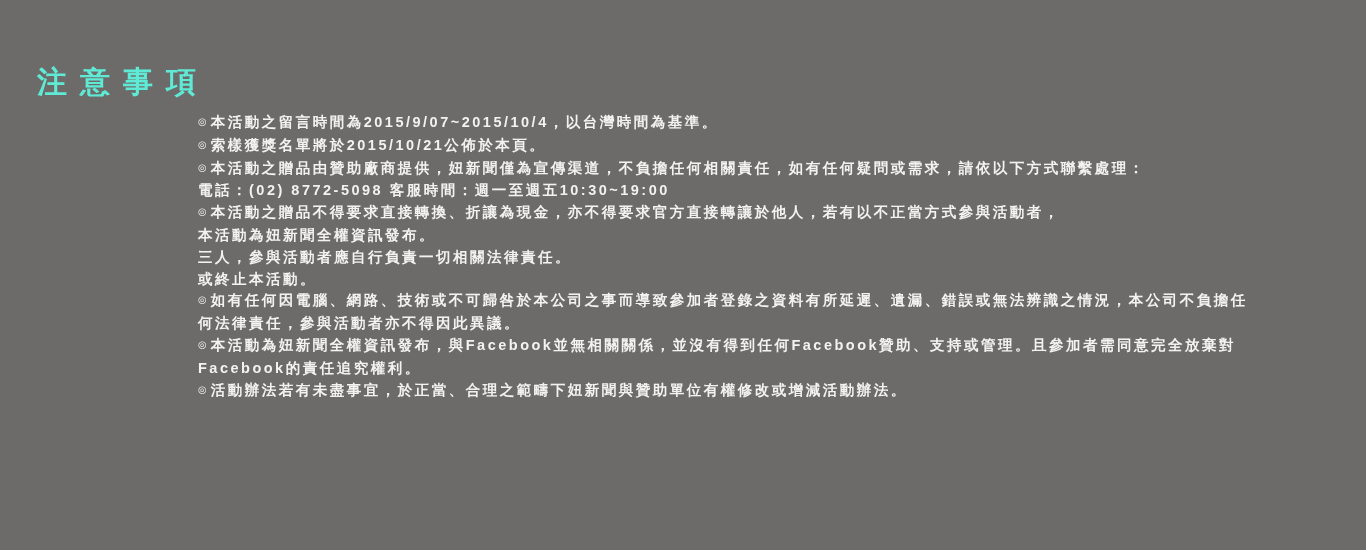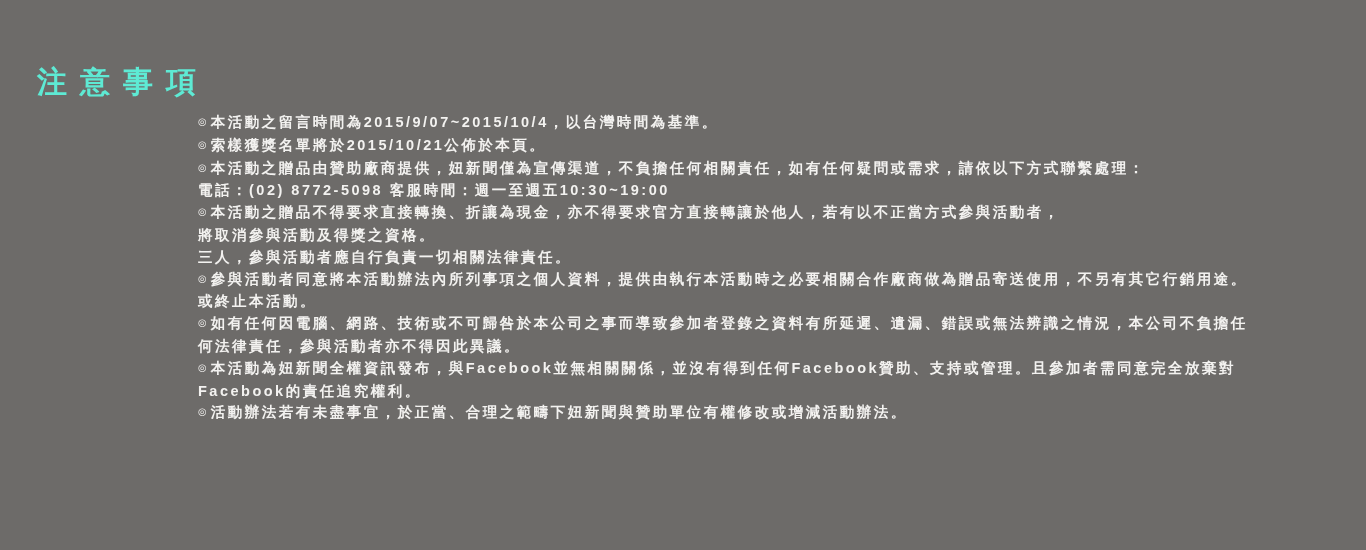--- a/index.html
+++ b/index.html
@@ -59,23 +59,22 @@
 <body>
 
 <div class="page">
   <h1 class="title">注意事項</h1>
   <div class="notices">
       <div class="notice-line"><span class="bullet">◎</span><span>本活動之留言時間為2015/9/07~2015/10/4，以台灣時間為基準。</span></div>
       <div class="notice-line"><span class="bullet">◎</span><span>索樣獲獎名單將於2015/10/21公佈於本頁。</span></div>
       <div class="notice-line"><span class="bullet">◎</span><span>本活動之贈品由贊助廠商提供，妞新聞僅為宣傳渠道，不負擔任何相關責任，如有任何疑問或需求，請依以下方式聯繫處理：</span></div>
       <div class="notice-line"><span>電話：(02) 8772-5098 客服時間：週一至週五10:30~19:00</span></div>
       <div class="notice-line"><span class="bullet">◎</span><span>本活動之贈品不得要求直接轉換、折讓為現金，亦不得要求官方直接轉讓於他人，若有以不正當方式參與活動者，</span></div>
-      <div class="notice-line"><span>將取消參與活動及得獎之資格。</span></div>
+      <div class="notice-line"><span>本活動為妞新聞全權資訊發布。</span></div>
       <div class="notice-line"><span>三人，參與活動者應自行負責一切相關法律責任。</span></div>
-      <div class="notice-line"><span class="bullet">◎</span><span>參與活動者同意將本活動辦法內所列事項之個人資料，提供由執行本活動時之必要相關合作廠商做為贈品寄送使用，不另有其它行銷用途。</span></div>
       <div class="notice-line"><span>或終止本活動。</span></div>
       <div class="notice-line"><span class="bullet">◎</span><span>如有任何因電腦、網路、技術或不可歸咎於本公司之事而導致參加者登錄之資料有所延遲、遺漏、錯誤或無法辨識之情況，本公司不負擔任</span></div>
       <div class="notice-line"><span>何法律責任，參與活動者亦不得因此異議。</span></div>
       <div class="notice-line"><span class="bullet">◎</span><span>本活動為妞新聞全權資訊發布，與Facebook並無相關關係，並沒有得到任何Facebook贊助、支持或管理。且參加者需同意完全放棄對</span></div>
       <div class="notice-line"><span>Facebook的責任追究權利。</span></div>
       <div class="notice-line"><span class="bullet">◎</span><span>活動辦法若有未盡事宜，於正當、合理之範疇下妞新聞與贊助單位有權修改或增減活動辦法。</span></div>
     </div>
 </div>
 
 </body></html>

